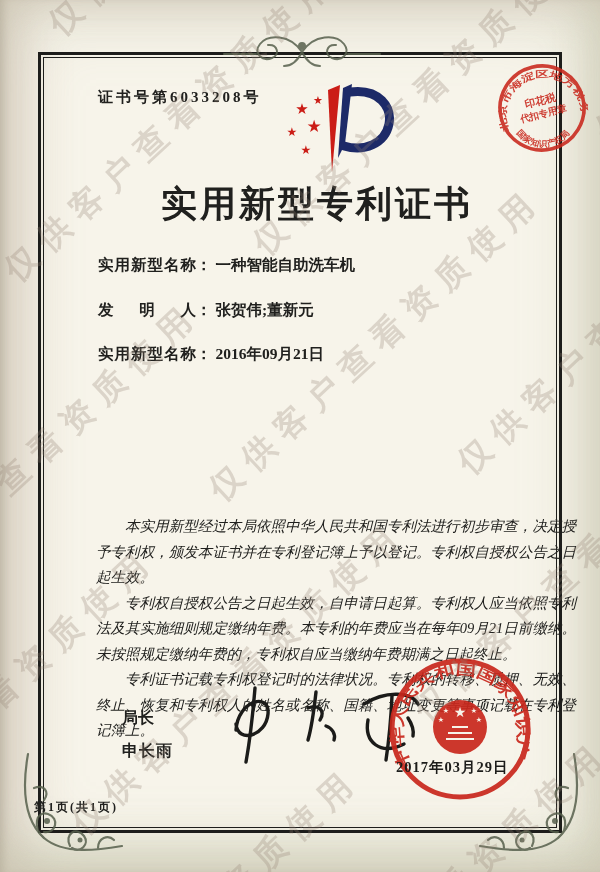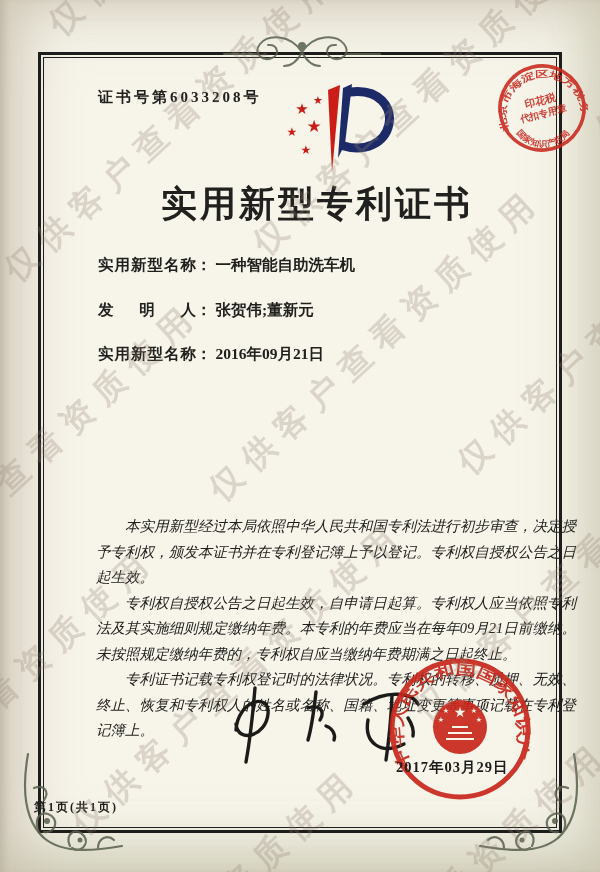--- a/index.html
+++ b/index.html
@@ -159,20 +159,24 @@
       <span class="field-label">实用新型名称</span><span class="field-colon">：</span><span>2016年09月21日</span>
     </div>
   </div>
 
   <div class="body-text">
     <p>本实用新型经过本局依照中华人民共和国专利法进行初步审查，决定授予专利权，颁发本证书并在专利登记簿上予以登记。专利权自授权公告之日起生效。</p>
     <p>专利权自授权公告之日起生效，自申请日起算。专利权人应当依照专利法及其实施细则规定缴纳年费。本专利的年费应当在每年09月21日前缴纳。未按照规定缴纳年费的，专利权自应当缴纳年费期满之日起终止。</p>
     <p>专利证书记载专利权登记时的法律状况。专利权的转移、质押、无效、终止、恢复和专利权人的姓名或名称、国籍、地址变更等事项记载在专利登记簿上。</p>
   </div>
 
+  <div class="signer">
+    <div>局长</div>
+    <div class="name">申长雨</div>
+  </div>
 
   <div class="signature">
     <svg width="215" height="90" viewBox="0 0 215 90">
       <g fill="none" stroke="#1b1b19" stroke-width="3.4" stroke-linecap="round" stroke-linejoin="round">
         <path d="M14,48 C16,18 48,10 46,32 C44,54 16,62 14,42"></path>
         <path d="M33,6 C31,30 28,58 24,80"></path>
         <path d="M86,26 C96,22 104,28 98,38"></path>
         <path d="M94,10 C92,28 90,44 86,58"></path>
         <path d="M104,44 C110,46 114,52 112,58"></path>
         <path d="M142,22 C164,8 190,10 196,22"></path>

